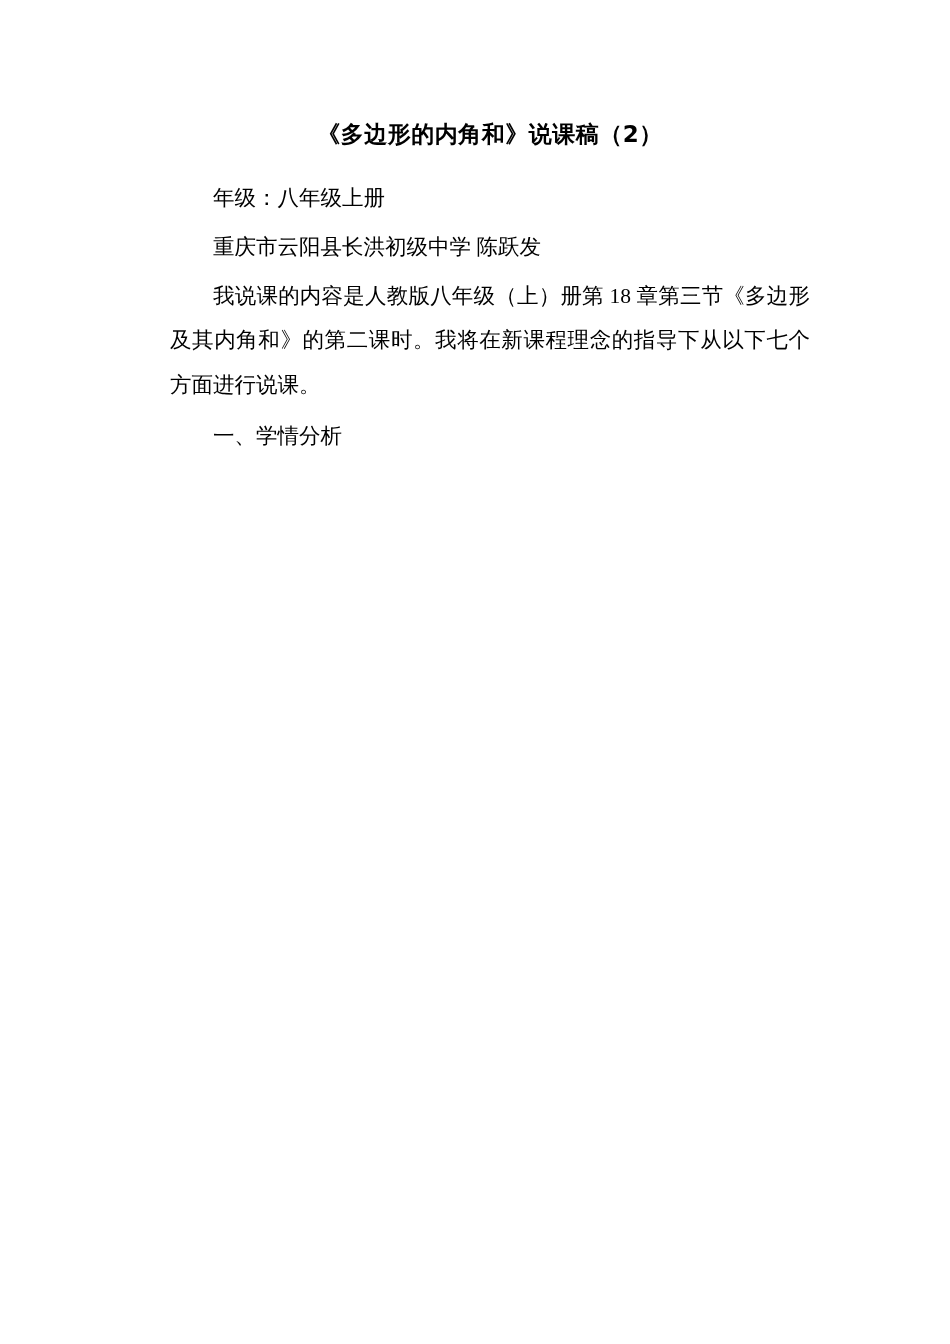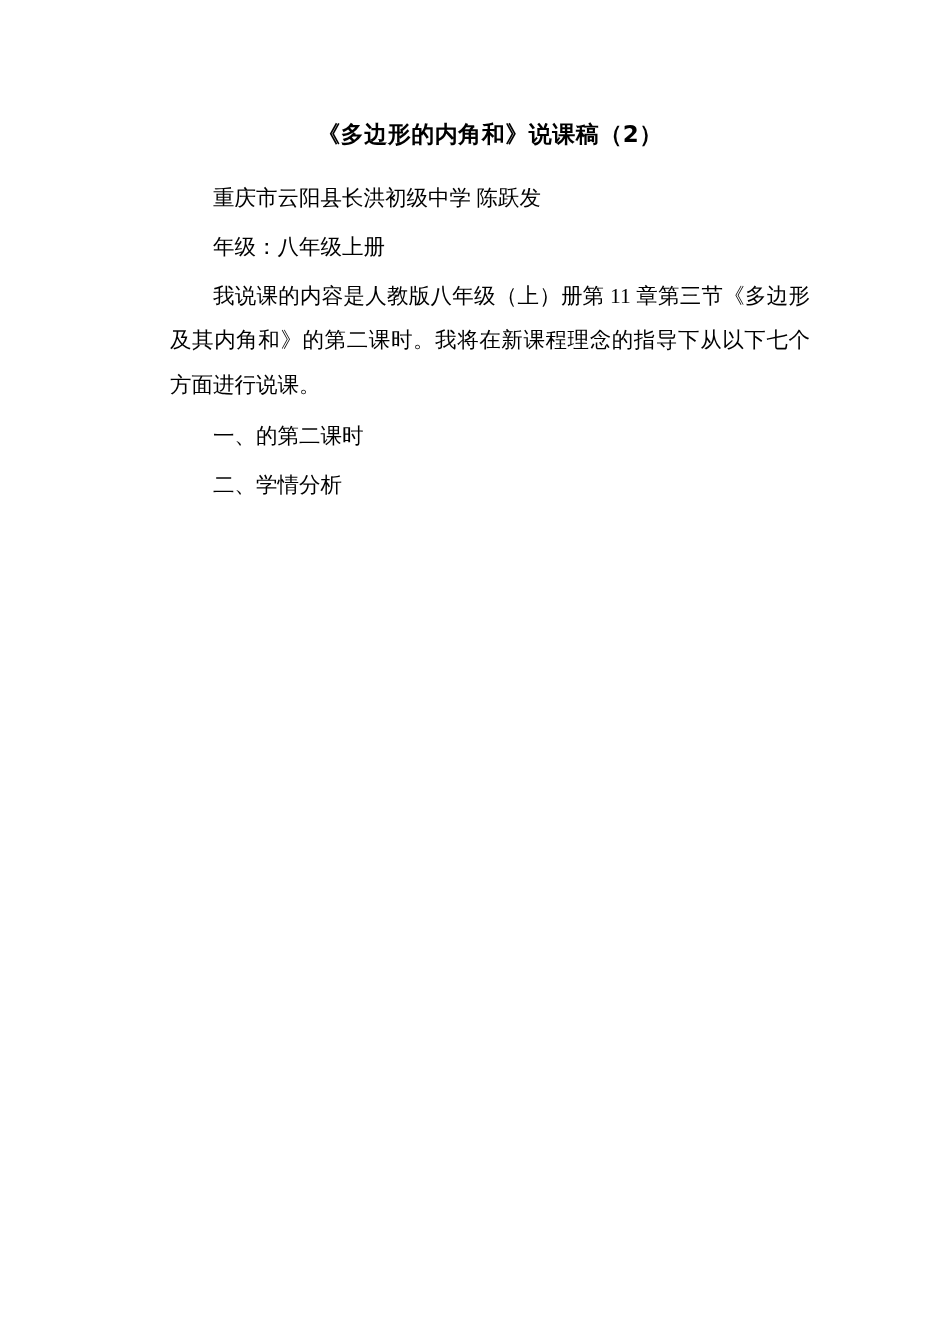--- a/index.html
+++ b/index.html
@@ -50,25 +50,24 @@
     text-indent: 2em;
   }
 </style>
 </head>
 <body>
 
 <div class="page">
 
   <h1 class="doc-title">《多边形的内角和》说课稿（2）</h1>
 
+  <p class="para indent gap-small">年级：八年级上册</p>
+
   <p class="para indent gap-small">重庆市云阳县长洪初级中学    陈跃发</p>
 
-  <p class="para indent gap-small">年级：八年级上册</p>
+  <p class="para indent">我说课的内容是人教版八年级（上）册第 18 章第三节《多边形及其内角和》的第二课时。我将在新课程理念的指导下从以下七个方面进行说课。</p>
 
-  <p class="para indent">我说课的内容是人教版八年级（上）册第 11 章第三节《多边形及其内角和》的第二课时。我将在新课程理念的指导下从以下七个方面进行说课。</p>
-
-  <p class="heading">一、的第二课时</p>
+  <p class="heading">一、学情分析</p>
 
 
-  <p class="heading">二、学情分析</p>
 
 
 </div>
 
 </body></html>

